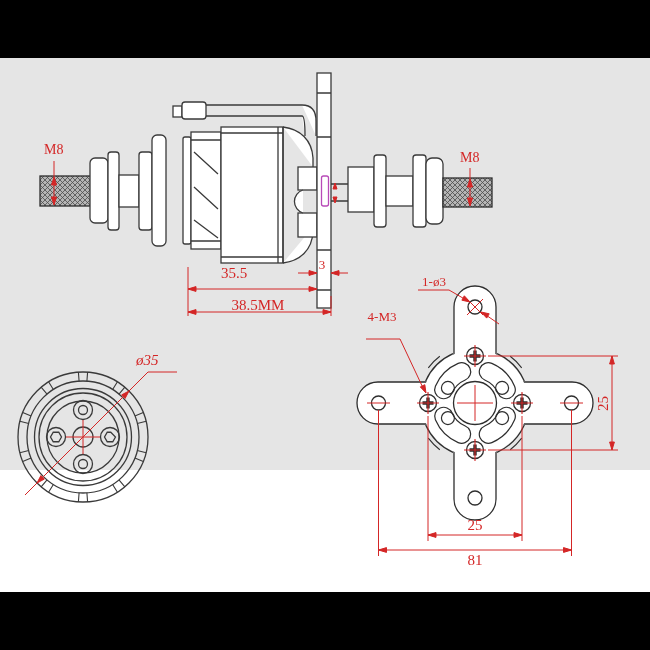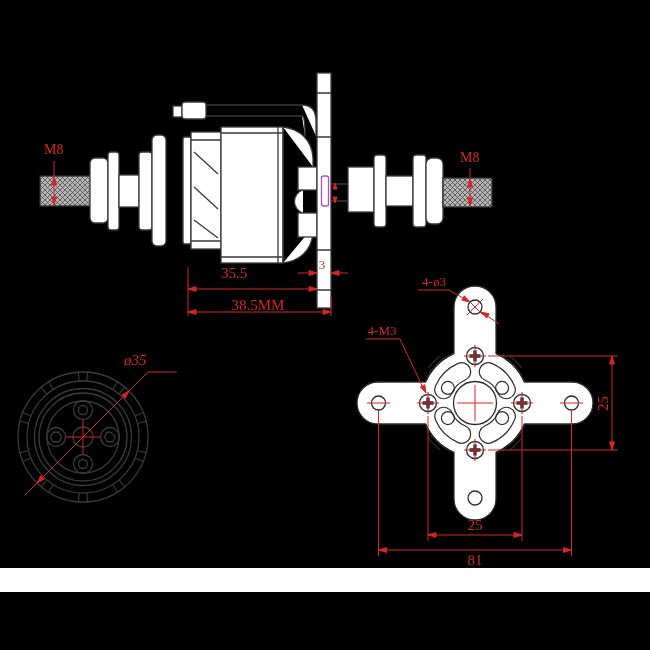--- a/index.html
+++ b/index.html
@@ -1,16 +1,16 @@
 <!DOCTYPE html>
 <html><head>
 <meta charset="utf-8">
 <style>
   html,body{margin:0;padding:0;width:650px;height:650px;background:#fff;overflow:hidden}
-  #stage{position:relative;width:650px;height:568px;background:#000000;font-family:"Liberation Serif",serif}
+  #stage{position:relative;width:650px;height:470px;background:#e5e5e5;font-family:"Liberation Serif",serif}
   .bar{position:absolute;left:0;width:650px;height:58px;background:#000}
   #bar-top{top:0}
   #bar-bottom{top:592px}
   svg{position:absolute;left:0;top:0}
   .dim{position:absolute;color:#d42626;font-family:"Liberation Serif",serif;font-size:15px;line-height:1;white-space:nowrap}
   .ctr{text-align:center}
   .sm{font-size:13px}
   .md{font-size:14px}
   .it{font-style:italic}
   .rot{transform:rotate(-90deg);transform-origin:center center}
@@ -228,22 +228,22 @@
       <polygon points="378.5,550 386.5,547.6 386.5,552.4"></polygon>
       <polygon points="571.5,550 563.5,547.6 563.5,552.4"></polygon>
     </g>
   </svg>
 
   <span class="dim md" style="left:44px;top:143px">M8</span>
   <span class="dim md" style="left:460px;top:151px">M8</span>
   <span class="dim ctr" style="left:192px;top:266px;width:84px">35.5</span>
   <span class="dim ctr sm" style="left:310px;top:258px;width:24px">3</span>
   <span class="dim ctr" style="left:210px;top:298px;width:96px">38.5MM</span>
-  <span class="dim it" style="left:124px;top:353px">ø35</span>
-  <span class="dim ctr sm" style="left:412px;top:275px;width:44px">4-ø3</span>
-  <span class="dim ctr sm" style="left:360px;top:324px;width:44px">4-M3</span>
+  <span class="dim it" style="left:136px;top:353px">ø35</span>
+  <span class="dim ctr sm" style="left:412px;top:275px;width:44px">1-ø3</span>
+  <span class="dim ctr sm" style="left:360px;top:310px;width:44px">4-M3</span>
   <span class="dim ctr rot" style="left:588px;top:396px;width:30px">25</span>
   <span class="dim ctr" style="left:455px;top:518px;width:40px">25</span>
   <span class="dim ctr" style="left:455px;top:553px;width:40px">81</span>
 
   <div class="bar" id="bar-top"></div>
   <div class="bar" id="bar-bottom"></div>
 </div>
 
 </body></html>

